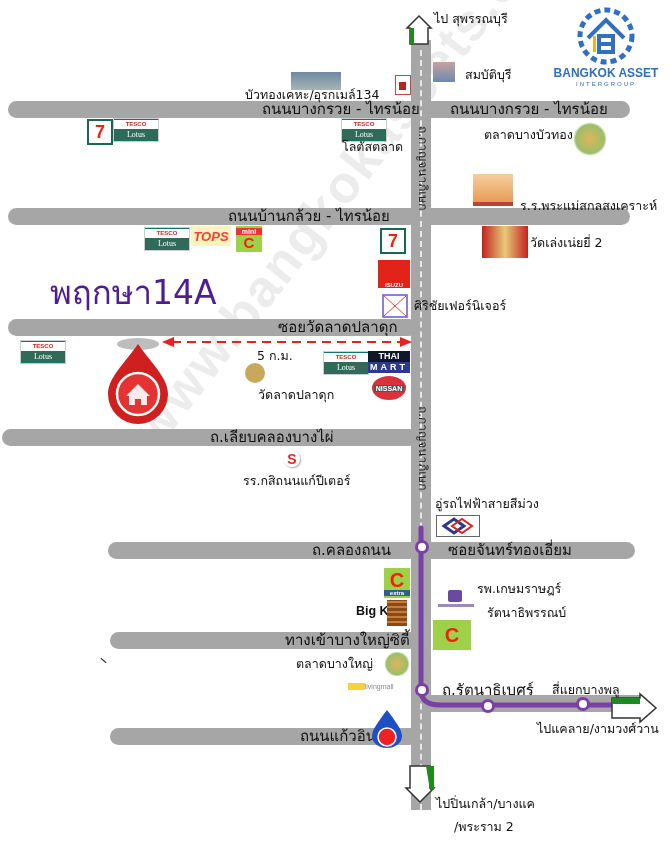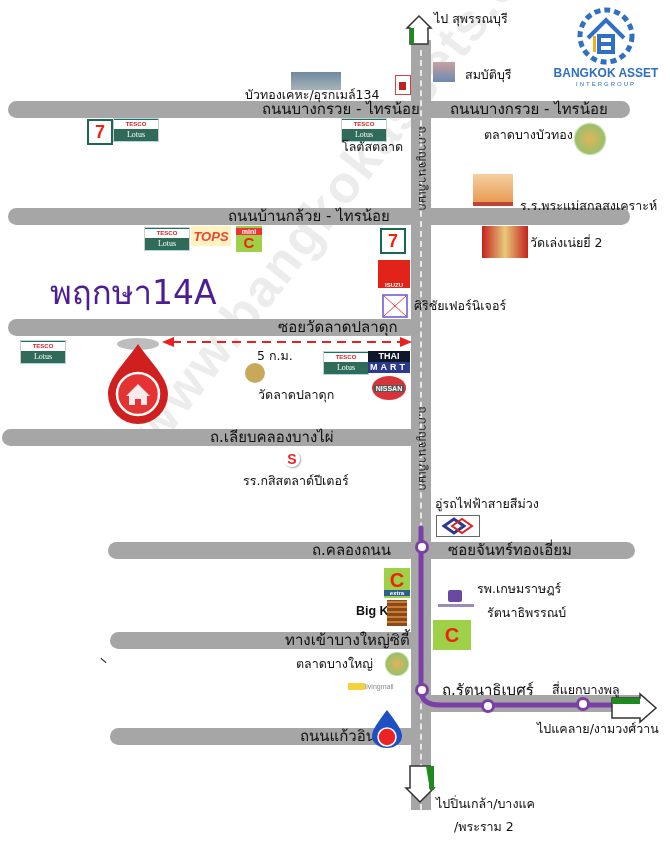--- a/index.html
+++ b/index.html
@@ -187,21 +187,21 @@
   <span style="background:#0f172a; color:#fff; font-size:9px; width:100%; text-align:center; line-height:11px;">THAI</span>
   <span style="background:#2b3a8f; color:#fff; font-size:9px; width:100%; text-align:center; line-height:11px; letter-spacing:3px;">MART</span>
 </div>
 <div class="logo" style="left:372px; top:376px; width:34px; height:24px; border-radius:50%; background:#d8333a; color:#fff; font-size:7px;">
     <span style="background:#555; padding:0 2px;">NISSAN</span>
   </div>
 
 <div class="logo" style="left:284px; top:451px; width:16px; height:16px; border-radius:50%; background:#fff; color:#e22; font-size:14px; box-shadow:1px 1px 2px #aaa;">
     <span>S</span>
   </div>
-<div class="lbl" style="left:243px; top:474px;">รร.กสิสตลาด์ปีเตอร์</div>
+<div class="lbl" style="left:243px; top:474px;">รร.กสิถนนแก์ปีเตอร์</div>
 
 <div class="lbl" style="left:435px; top:497px;">อู่รถไฟฟ้าสายสีม่วง</div>
 <svg class="abs" style="left:436px; top:515px;" width="44" height="22">
   <rect x="0.5" y="0.5" width="43" height="21" fill="#fff" stroke="#666"></rect>
   <path d="M8 11 L18 4 L28 11 L18 18 Z" fill="none" stroke="#2b3a8f" stroke-width="3"></path>
   <path d="M16 11 L26 4 L36 11 L26 18 Z" fill="none" stroke="#d22" stroke-width="2"></path>
 </svg>
 
 <div class="logo" style="left:384px; top:568px; width:26px; height:30px; background:#9ed048; flex-direction:column;">
   <span style="color:#e21; font-size:20px; line-height:20px;">C</span>

